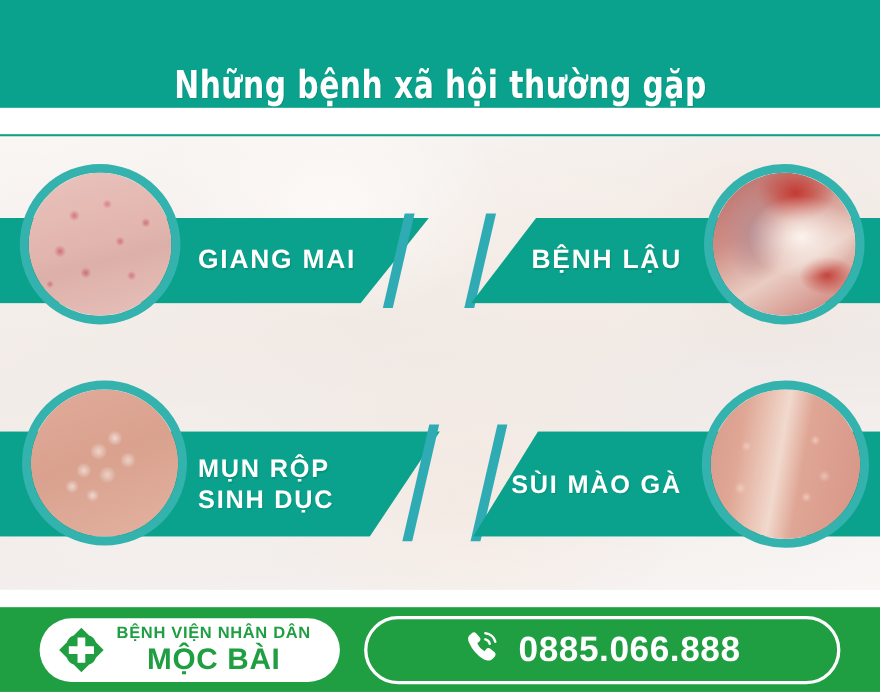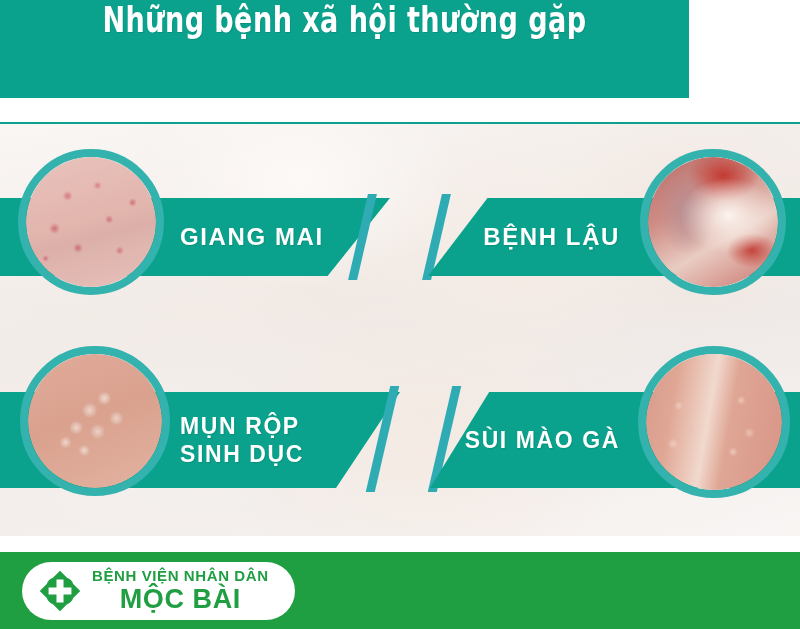--- a/index.html
+++ b/index.html
@@ -20,25 +20,25 @@
     height: 629px;
     background: #ffffff;
     overflow: hidden;
   }
 
   
   .header-bar {
     position: absolute;
     left: 0;
     top: 0;
-    width: 689px;
+    width: 800px;
     height: 98px;
     background: #0aa28c;
     display: flex;
-    align-items: flex-start;
+    align-items: flex-end;
     justify-content: center;
   }
   .header-title {
     color: #ffffff;
     font-family: "Liberation Sans Narrow", "DejaVu Sans Condensed", "Liberation Sans", sans-serif;
     font-weight: bold;
     font-size: 35px;
     letter-spacing: 0.5px;
     transform: scaleX(0.86);
     transform-origin: center;
@@ -193,21 +193,21 @@
   .footer {
     position: absolute;
     left: 0;
     bottom: 0;
     width: 800px;
     height: 77px;
     background: #1f9e42;
     display: flex;
     align-items: center;
     gap: 22px;
-    padding: 0 22px;
+    padding: 0 36px;
     box-sizing: border-box;
   }
   .brand-pill {
     background: #ffffff;
     border-radius: 40px;
     height: 58px;
     display: flex;
     align-items: center;
     gap: 10px;
     padding: 0 26px 0 16px;
@@ -313,15 +313,25 @@
             <path d="M42 24 h16 v18 h18 v16 h-18 v18 h-16 v-18 h-18 v-16 h18 z"></path>
           </g>
         </svg>
       </div>
       <div class="brand-text">
         <div class="brand-line1">BỆNH VIỆN NHÂN DÂN</div>
         <div class="brand-line2">MỘC BÀI</div>
       </div>
     </div>
 
+    <div class="phone-pill">
+      <span>
+        <svg viewBox="0 0 64 64" width="36" height="36" aria-hidden="true">
+          <path fill="#ffffff" d="M14 10c2-2 5-2 7 0l6 7c2 2 1 5-1 7l-3 2c2 6 6 10 12 13l2-3c2-2 5-3 7-1l7 6c2 2 2 5 0 7l-4 4c-3 3-8 3-14 0C24 47 14 36 10 26c-3-6-2-11 1-13z"></path>
+          <path fill="none" stroke="#ffffff" stroke-width="4" stroke-linecap="round" d="M36 10a18 18 0 0 1 16 14"></path>
+          <path fill="none" stroke="#ffffff" stroke-width="4" stroke-linecap="round" d="M36 20a9 9 0 0 1 7 7"></path>
+        </svg>
+      </span>
+      <span class="phone-number">0885.066.888</span>
+    </div>
 
   </div>
 </div>
 
 </body></html>

